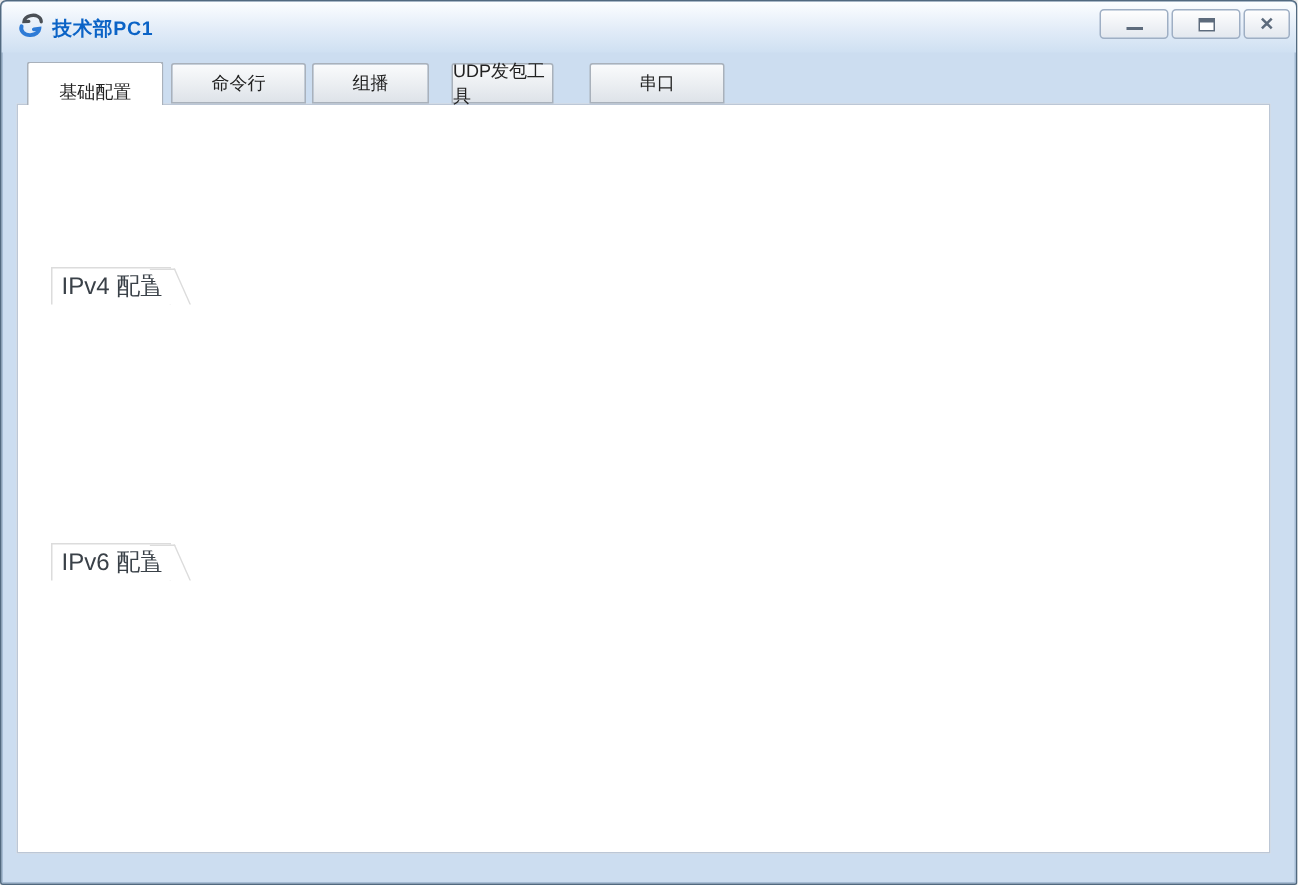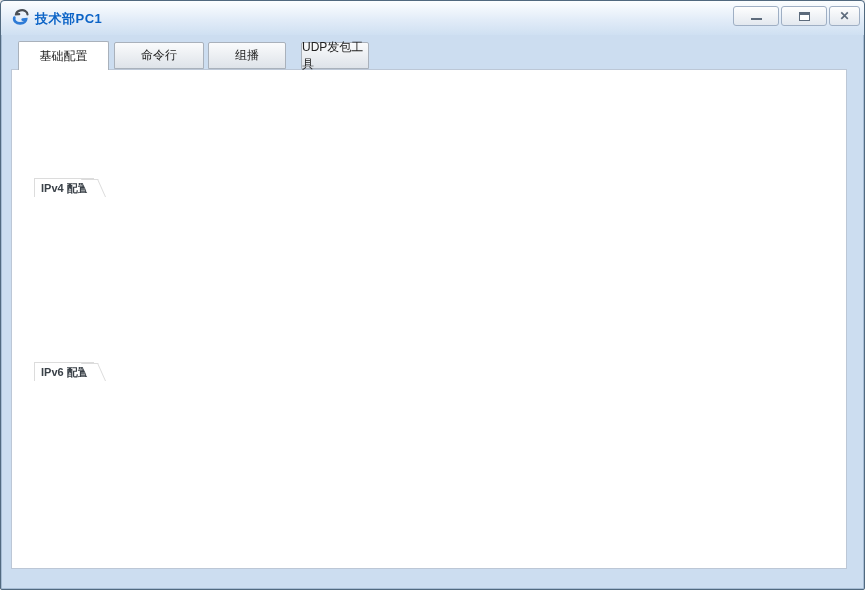--- a/index.html
+++ b/index.html
@@ -81,21 +81,21 @@
     padding:0 8px;
   }
   .ipinput span { text-align:center; }
   .ipinput .sep { color:#223150; }
 
   
   .groupbox { position:absolute; border:1px solid #e0e0e0; background:#fff; }
   .grouptab {
     position:absolute; z-index:4; background:#fff;
     border:1px solid #dcdcdc; border-bottom:none;
-    font-size:11px; font-weight:bold; color:#3a4148;
+    font-size:16px; font-weight:normal; color:#3a4148;
     padding:2px 4px 1px 6px; white-space:nowrap;
   }
   .grouptab::after {
     content:''; position:absolute; right:-9px; top:0; bottom:0; width:16px;
     background:#fff; border-right:1px solid #dcdcdc; border-top:1px solid #dcdcdc;
     transform:skewX(24deg);
   }
 
   
   .radio {
@@ -136,31 +136,34 @@
         <span class="glyph-min"></span>
       </div>
     <div class="winbtn btn-max">
         <span class="glyph-max"></span>
       </div>
     <div class="winbtn btn-close">
         <span class="glyph-close">✕</span>
       </div>
   </div>
 
-  <div class="tab active" style="left:17px;  width:91px;">
+  <div class="tab active" style="left:17px;  width:91px;align-items:flex-end;">
       <span>基础配置</span>
     </div>
   <div class="tab" style="left:113px; width:90px;">
       <span>命令行</span>
     </div>
   <div class="tab" style="left:207px; width:78px;">
       <span>组播</span>
     </div>
   <div class="tab" style="left:300px; width:68px;justify-content:center;">
       <span>UDP发包工具</span>
+    </div>
+  <div class="tab" style="left:392px; width:90px;">
+      <span>串口</span>
     </div>
 
   <div class="panel"></div>
 
   <span class="lbl" style="left:65px; top:106px;">主机名:</span>
   <div class="input" style="left:170px; top:102px; width:588px; height:23px;">
       <span>技术部PC1</span>
     </div>
 
   <span class="lbl" style="left:65px; top:144px;">MAC 地址:</span>

